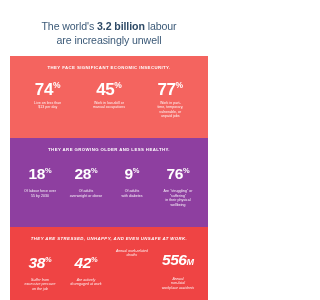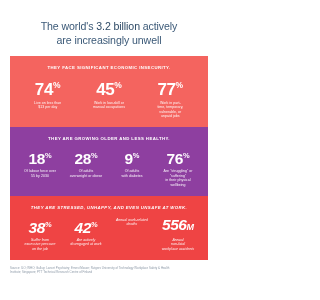--- a/index.html
+++ b/index.html
@@ -29,29 +29,29 @@
     text-align: center;
   }
   .title-line {
     color: #3c5a78;
     font-size: 10.6px;
     line-height: 14px;
     letter-spacing: -0.1px;
     white-space: nowrap;
   }
   .title-line .hl {
-    font-weight: normal;
+    font-weight: bold;
     color: #2e4a66;
   }
 
   
   .band {
     margin: 0 10px;
     box-sizing: border-box;
-    padding: 5px 5px 6px 5px;
+    padding: 5px 5px 17px 5px;
   }
   .band-red    { background: #f4645f; margin-top: 9px; }
   .band-purple { background: #8e3fa0; }
   .band-blue   { background: #2c6fc4; }
 
   .band-heading {
     text-align: center;
     color: #ffffff;
     font-size: 4.3px;
     font-weight: bold;
@@ -97,41 +97,41 @@
   .stat-label {
     color: #ffffff;
     font-size: 3.5px;
     line-height: 4.6px;
     letter-spacing: 0.05px;
     margin-top: 2px;
     opacity: 0.96;
   }
 
   
-  .stats-row.four .stat-value { font-size: 15.5px; line-height: 17px; }
+  .stats-row.four .stat-value { font-size: 15.5px; line-height: 26px; }
   .stats-row.four .stat-value .unit { font-size: 7.5px; }
 
   
   .footer {
     margin: 6px 10px 0 10px;
     color: #8b98a6;
     font-size: 2.9px;
     line-height: 4.2px;
     letter-spacing: 0.02px;
   }
   .footer div { white-space: nowrap; }
 </style>
 </head>
 <body>
 
 <div id="infographic">
 
   <div class="title-block">
     <div class="title-line">
-      <span>The world's </span><span class="hl">3.2 billion</span><span> actively</span>
+      <span>The world's </span><span class="hl">3.2 billion</span><span> labour</span>
     </div>
     <div class="title-line">are increasingly unwell</div>
   </div>
 
   <div id="bands">
       <div class="band band-red" style="background: rgb(244, 100, 95);">
         <div class="band-heading">THEY FACE SIGNIFICANT ECONOMIC INSECURITY.</div>
         <div class="stats-row">
           <div class="stat">
             <div class="stat-value"><span>74</span><span class="unit">%</span></div>

